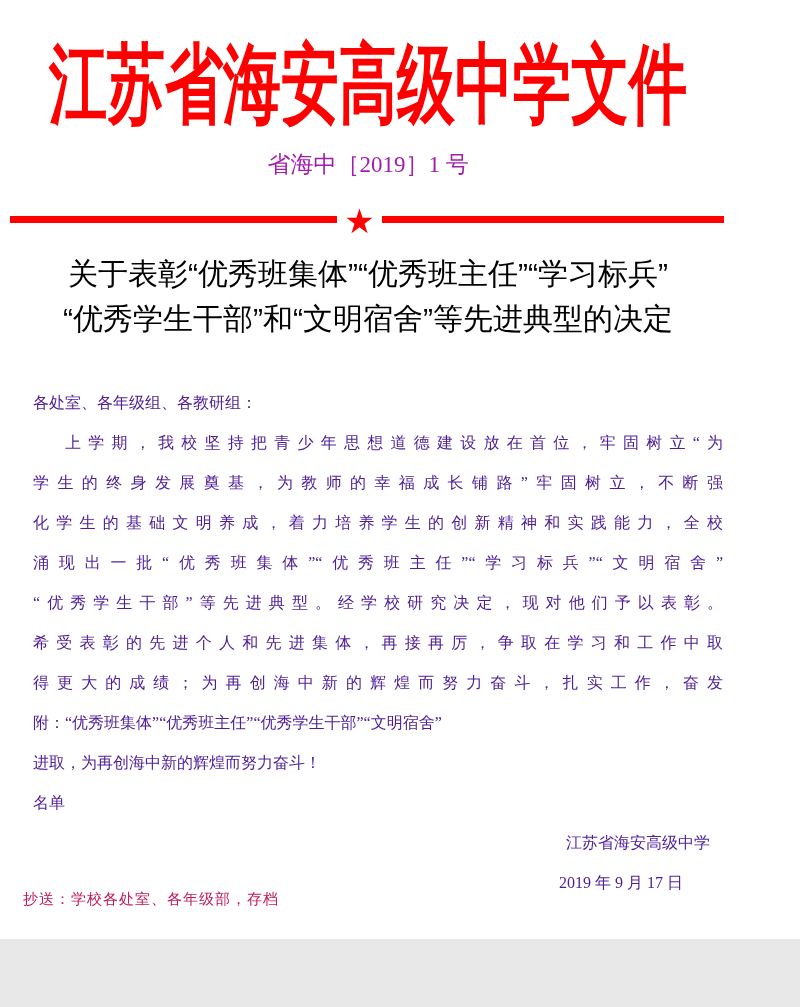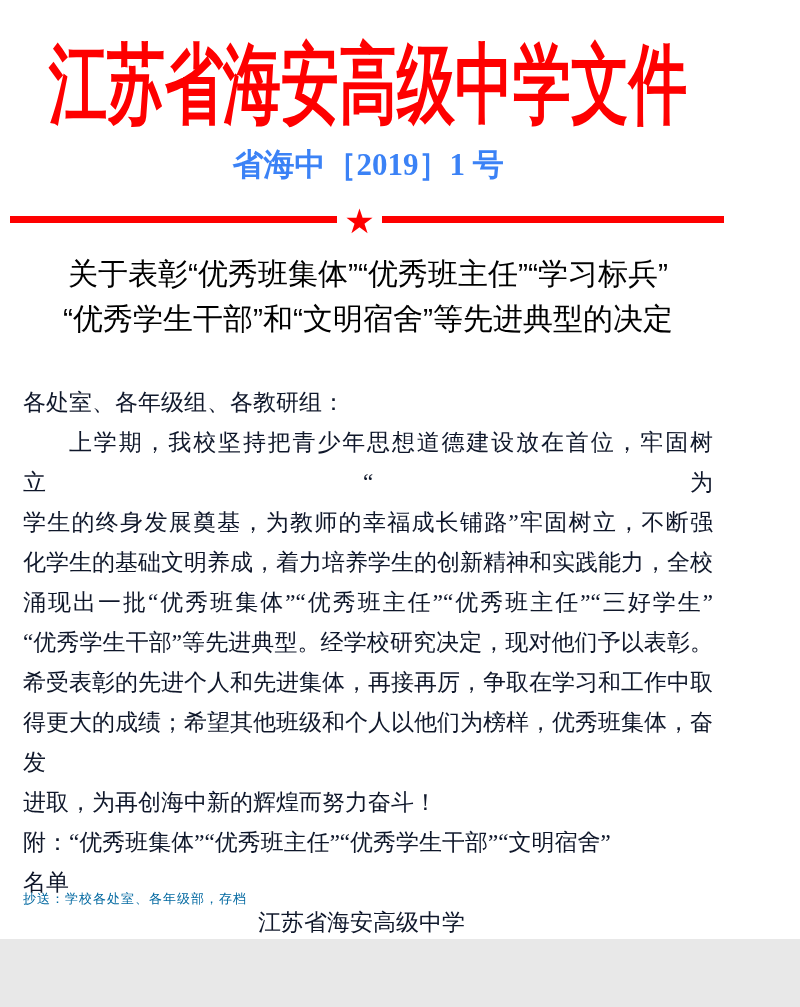--- a/index.html
+++ b/index.html
@@ -33,24 +33,24 @@
     display: inline-block;
     transform: scaleY(1.5);
     transform-origin: center;
   }
   .doc-number {
     position: absolute;
     top: 150px;
     left: 23px;
     width: 690px;
     text-align: center;
-    font-weight: bold;
-    font-size: 31px;
+    font-weight: normal;
+    font-size: 23px;
     line-height: 30px;
-    color: #3b82f6;
+    color: #a21caf;
   }
   
   .red-rule {
     position: absolute;
     top: 200px;
     left: 10px;
     width: 714px;
     height: 38px;
     display: flex;
     align-items: center;
@@ -77,45 +77,45 @@
     color: #000000;
     font-family: "Liberation Sans", "DejaVu Sans", sans-serif;
     font-weight: normal;
     font-size: 30px;
     line-height: 45px;
   }
   
   .body-text {
     position: absolute;
     top: 383px;
-    left: 23px;
+    left: 33px;
     width: 690px;
-    font-size: 23px;
-    color: #0f172a;
+    font-size: 16px;
+    color: #4c1d95;
   }
   .line { line-height: 40px; white-space: nowrap; }
   .line.fill {
     white-space: normal;
     text-align: justify;
     text-align-last: justify;
   }
   .line.indent { text-indent: 2em; font-family: Liberation Serif, serif; }
-  .sig { line-height: 40px; text-align: center; }
+  .sig { line-height: 40px; text-align: right; }
   .sig.org  { padding-right: 13px; }
   .sig.date { padding-right: 40px; }
   
   .cc-note {
     position: absolute;
     top: 884px;
     left: 23px;
     width: 690px;
-    font-size: 13px;
+    font-size: 15px;
     line-height: 30px;
     letter-spacing: 1px;
-    color: #0369a1;
+    color: #be185d;
   }
   .page-number {
     position: absolute;
     top: 972px;
     left: 23px;
     width: 690px;
     text-align: center;
     font-size: 17px;
     line-height: 24px;
     color: #111111;
@@ -141,26 +141,26 @@
   <div class="doc-title">
     <div>关于表彰“优秀班集体”“优秀班主任”“学习标兵”</div>
     <div>“优秀学生干部”和“文明宿舍”等先进典型的决定</div>
   </div>
 
   <div class="body-text">
     <div class="line">各处室、各年级组、各教研组：</div>
     <div class="line fill indent">上学期，我校坚持把青少年思想道德建设放在首位，牢固树立“为</div>
     <div class="line fill">学生的终身发展奠基，为教师的幸福成长铺路”牢固树立，不断强</div>
     <div class="line fill">化学生的基础文明养成，着力培养学生的创新精神和实践能力，全校</div>
-    <div class="line fill">涌现出一批“优秀班集体”“优秀班主任”“优秀班主任”“三好学生”</div>
+    <div class="line fill">涌现出一批“优秀班集体”“优秀班主任”“学习标兵”“文明宿舍”</div>
     <div class="line fill">“优秀学生干部”等先进典型。经学校研究决定，现对他们予以表彰。</div>
     <div class="line fill">希受表彰的先进个人和先进集体，再接再厉，争取在学习和工作中取</div>
-    <div class="line fill">得更大的成绩；希望其他班级和个人以他们为榜样，优秀班集体，奋发</div>
+    <div class="line fill">得更大的成绩；为再创海中新的辉煌而努力奋斗，扎实工作，奋发</div>
+    <div class="line">附：“优秀班集体”“优秀班主任”“优秀学生干部”“文明宿舍”</div>
     <div class="line">进取，为再创海中新的辉煌而努力奋斗！</div>
-    <div class="line">附：“优秀班集体”“优秀班主任”“优秀学生干部”“文明宿舍”</div>
     <div class="line">名单</div>
     <div class="sig org">江苏省海安高级中学</div>
     <div class="sig date">2019 年 9 月 17 日</div>
   </div>
 
   <div class="cc-note">抄送：学校各处室、各年级部，存档</div>
 
   <div class="page-number">1</div>
 
 </div>

